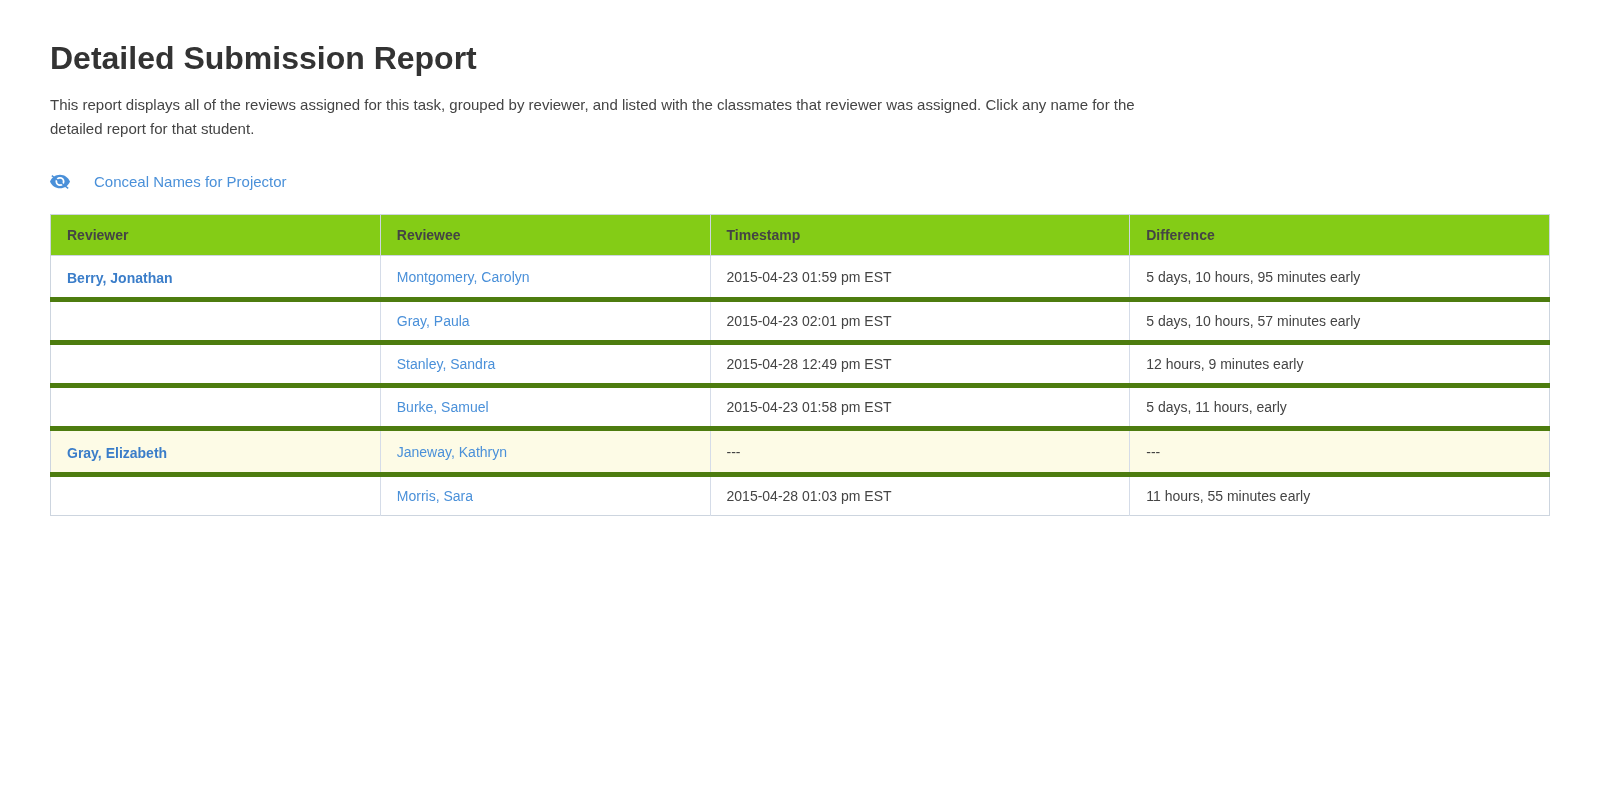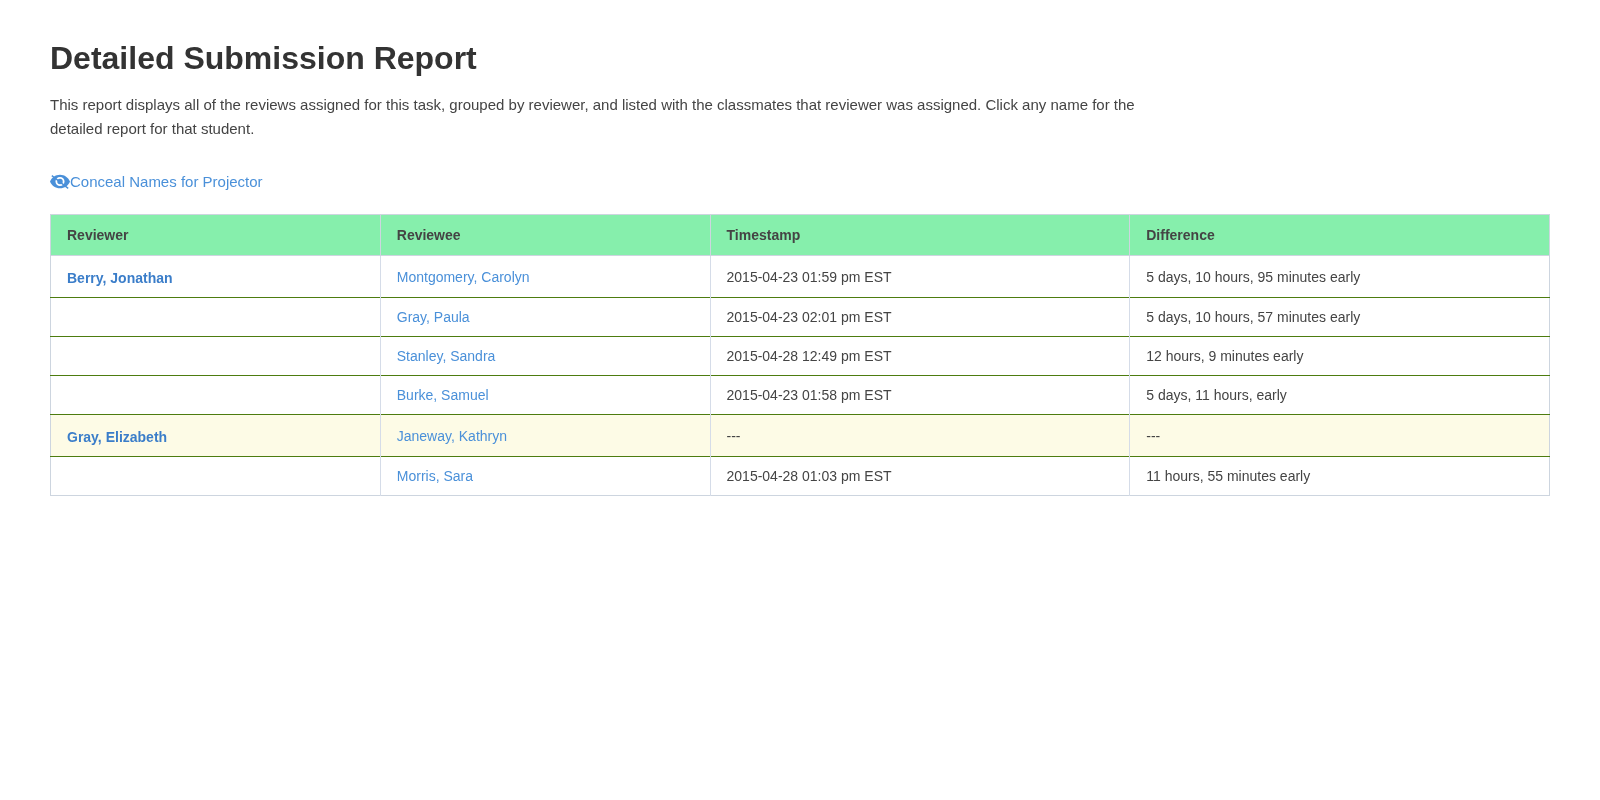--- a/index.html
+++ b/index.html
@@ -27,21 +27,21 @@
       font-size: 15px;
       color: #444;
       line-height: 1.6;
       margin-bottom: 32px;
       max-width: 1100px;
     }
 
     .conceal-link-row {
       display: flex;
       align-items: center;
-      gap: 0;
+      gap: 24px;
       margin-bottom: 24px;
       cursor: pointer;
     }
 
     .eye-icon {
       color: #5a8fc4;
       font-size: 18px;
       display: inline-flex;
       align-items: center;
     }
@@ -53,39 +53,39 @@
     }
 
     table {
       width: 100%;
       border-collapse: collapse;
       border: 1px solid #cdd5df;
       margin-top: 10px;
     }
 
     thead tr {
-      background: #86efac;
+      background: #84cc16;
     }
 
     thead th {
       text-align: left;
       padding: 12px 16px;
       font-weight: 600;
       font-size: 14px;
       color: #444;
       border-right: 1px solid #cdd5df;
       border-bottom: 1px solid #cdd5df;
     }
 
     thead th:last-child {
       border-right: none;
     }
 
     tbody tr {
-      border-bottom: 1px solid #4d7c0f;
+      border-bottom: 5px solid #4d7c0f;
     }
 
     tbody tr:last-child {
       border-bottom: none;
     }
 
     tbody td {
       padding: 11px 16px;
       font-size: 14px;
       color: #444;

